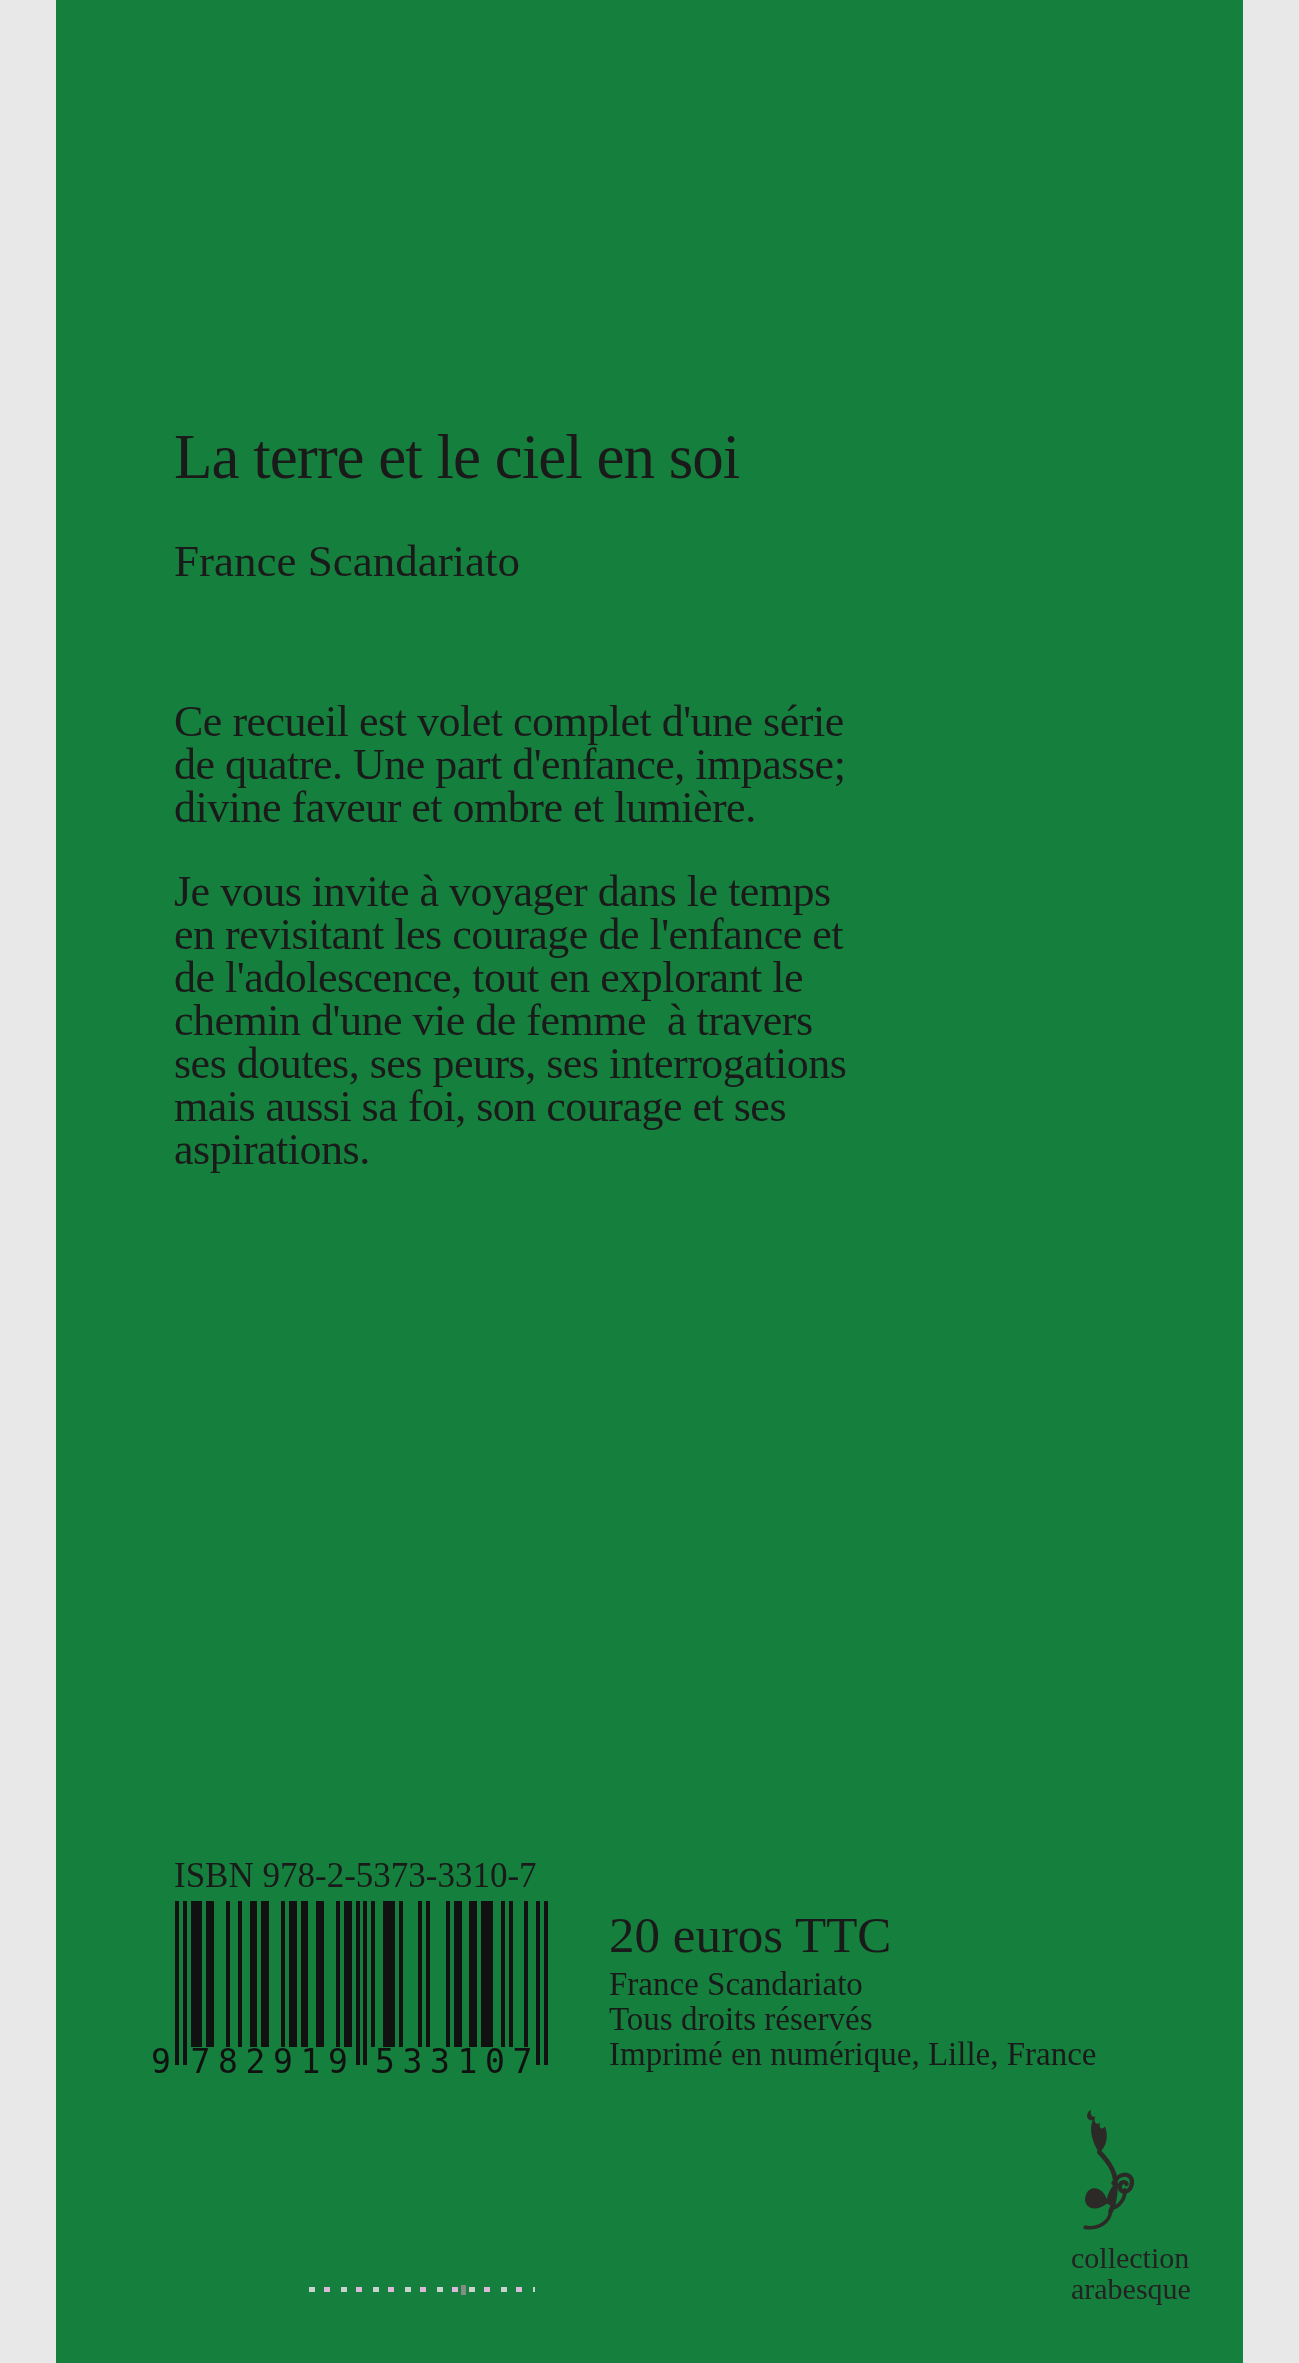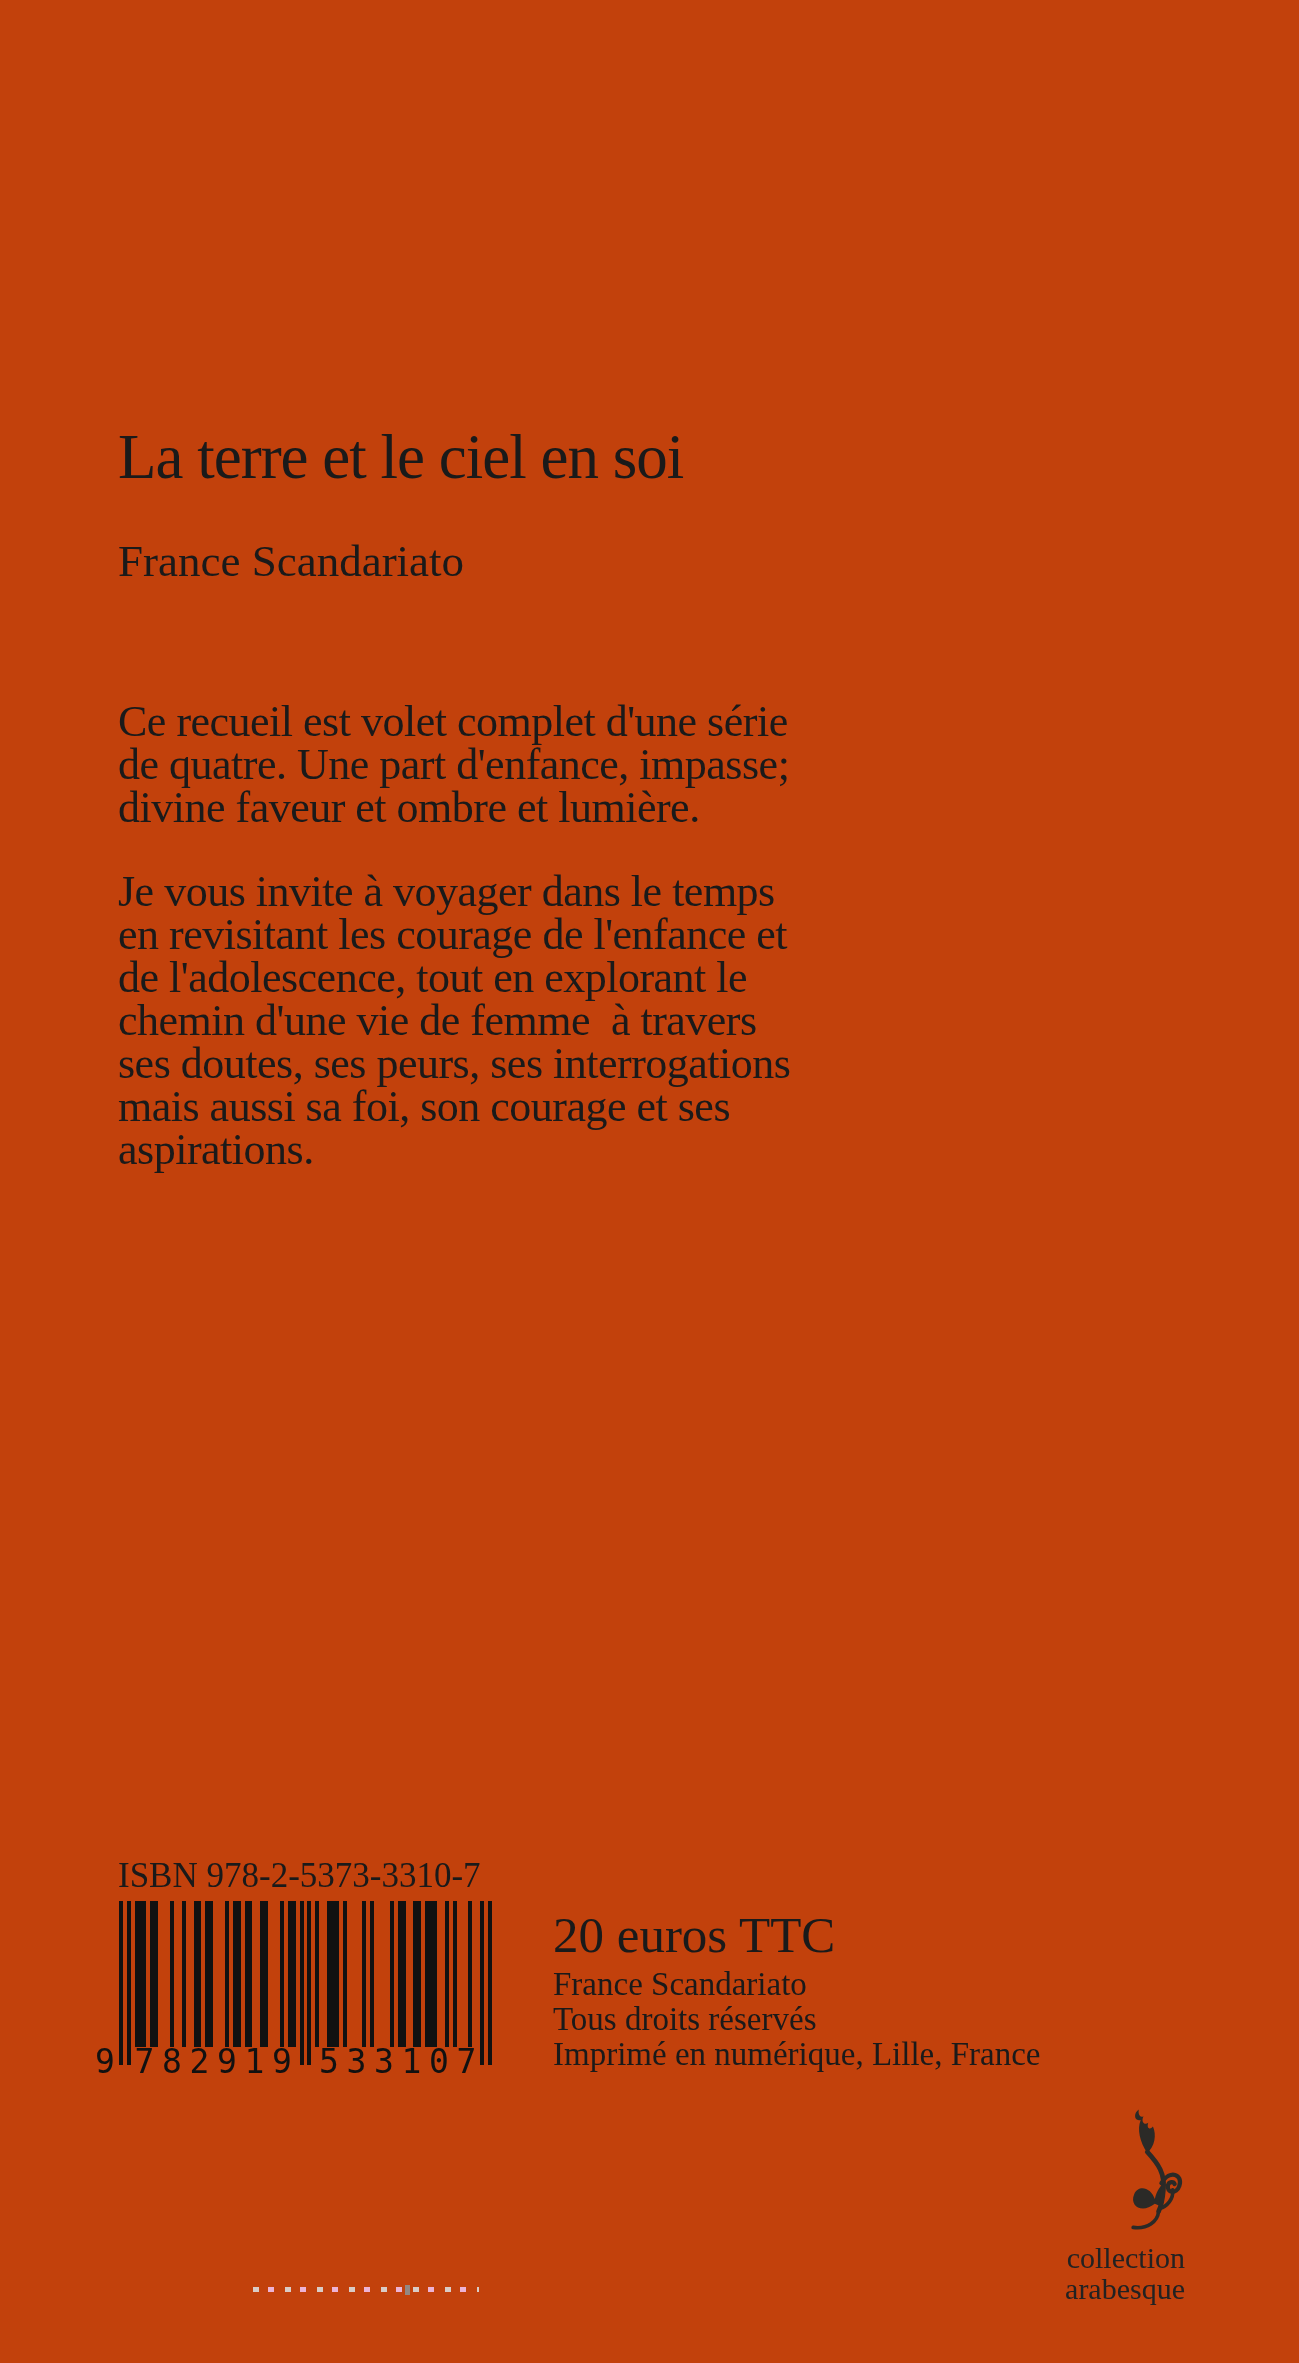--- a/index.html
+++ b/index.html
@@ -1,21 +1,21 @@
 <!DOCTYPE html>
 <html><head>
 <meta charset="utf-8">
 <style>
   html, body { margin: 0; padding: 0; background: #e8e8e8; }
   .cover {
     position: relative;
-    width: 1299px;
+    width: 1187px;
     height: 2363px;
     margin: 0 auto;
-    background: #c2410c;
+    background: #15803d;
     color: #1a1a1a;
     font-family: "Liberation Serif", "DejaVu Serif", serif;
     overflow: hidden;
   }
   .abs { position: absolute; }
 
   .title {
     left: 118px; top: 424px;
     font-size: 63px;
     line-height: 1.05;
@@ -56,21 +56,21 @@
   }
   .credit-line {
     font-size: 33px;
     line-height: 35px;
     white-space: pre;
   }
 
   .colophon {
     left: 1015px; top: 2102px;
     width: 170px;
-    text-align: right;
+    text-align: left;
   }
   .ornament { display: inline-block; }
   .collection-text {
     margin-top: 4px;
     font-size: 30px;
     line-height: 31px;
     color: #222222;
   }
   .collection-text div { white-space: pre; }
 

